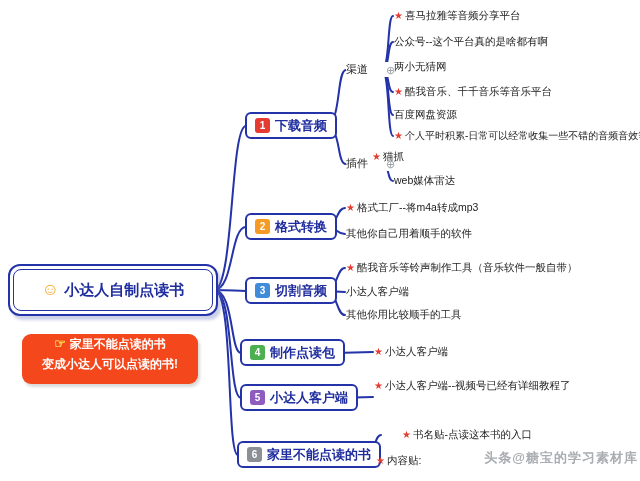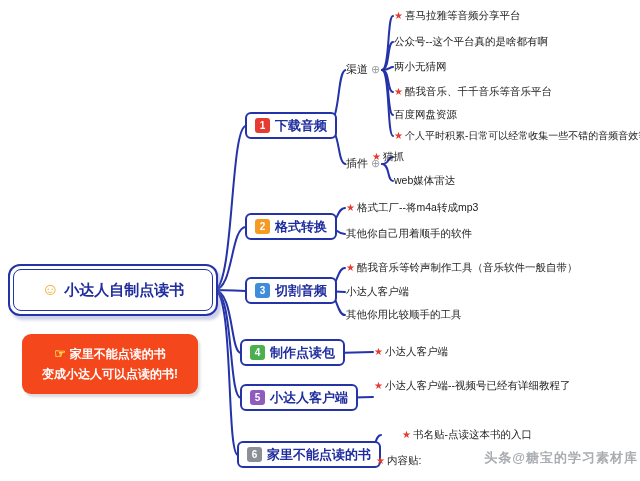--- a/index.html
+++ b/index.html
@@ -9,38 +9,38 @@
   svg.connectors path { stroke:#2433a8; stroke-width:2; fill:none; stroke-linecap:round; }
 
   .root-box { position:absolute; left:8px; top:264px; width:210px; height:52px;
     border:2px solid #2433a8; border-radius:12px; background:#fff; padding:3px;
     box-shadow:3px 4px 3px rgba(110,120,190,0.35); }
   .root-inner { width:100%; height:100%; border:1px solid #2433a8; border-radius:8px;
     display:flex; align-items:center; justify-content:center; gap:5px;
     font-size:15px; font-weight:bold; color:#1f2d9e; white-space:nowrap; }
   .smiley { color:#f5a623; font-size:17px; }
 
-  .note-box { position:absolute; left:22px; top:334px; width:176px; height:60px;
+  .note-box { position:absolute; left:22px; top:334px; width:176px; height:50px;
     background:#f4481c; border-radius:9px; color:#fff; font-weight:bold; font-size:12px;
-    display:flex; flex-direction:column; align-items:center; justify-content:center;
+    display:flex; flex-direction:column; align-items:center; justify-content:flex-start;
     line-height:1.6; white-space:nowrap; box-shadow:2px 3px 3px rgba(0,0,0,0.15); }
   .point { color:#ffd54f; margin-right:4px; font-size:13px; }
 
   .branch { position:absolute; height:27px; border:2px solid #2433a8; border-radius:6px;
     background:#fff; display:flex; align-items:center; padding:0 8px; gap:5px;
     font-size:13px; font-weight:bold; color:#1f2d9e; white-space:nowrap; }
   .badge { min-width:15px; height:15px; border-radius:3px; color:#fff; font-size:10px;
     font-weight:bold; display:flex; align-items:center; justify-content:center; }
   .bg1{background:#e53b30;} .bg2{background:#f59a23;} .bg3{background:#3f8cdb;}
   .bg4{background:#4caf50;} .bg5{background:#8e5bbf;} .bg6{background:#8a9096;}
   .b1{left:245px; top:112px;} .b2{left:245px; top:213px;} .b3{left:245px; top:277px;}
   .b4{left:240px; top:339px;} .b5{left:240px; top:384px;} .b6{left:237px; top:441px;}
 
-  .group { position:absolute; font-size:11px; color:#222; display:flex; align-items:center;
-    gap:3px; background:#fff; white-space:nowrap; }
+  .group { position:absolute; font-size:11px; color:#222; display:flex; align-items:flex-end;
+    gap:18px; background:#fff; white-space:nowrap; }
   .expand { color:#9aa0a6; font-size:11px; }
 
   .leaf { position:absolute; font-size:10.5px; color:#222; white-space:nowrap; background:transparent; }
   .leaf .star { color:#e53b30; margin-right:2px; font-size:10px; }
   .leaf .star:empty { display:none; margin:0; }
 
   .watermark { position:absolute; right:2px; top:449px; font-size:13px; font-weight:bold;
     color:#a0a4a8; letter-spacing:1px; text-shadow:1px 1px 0 #fff; opacity:0.9; }
 </style>
 </head>

